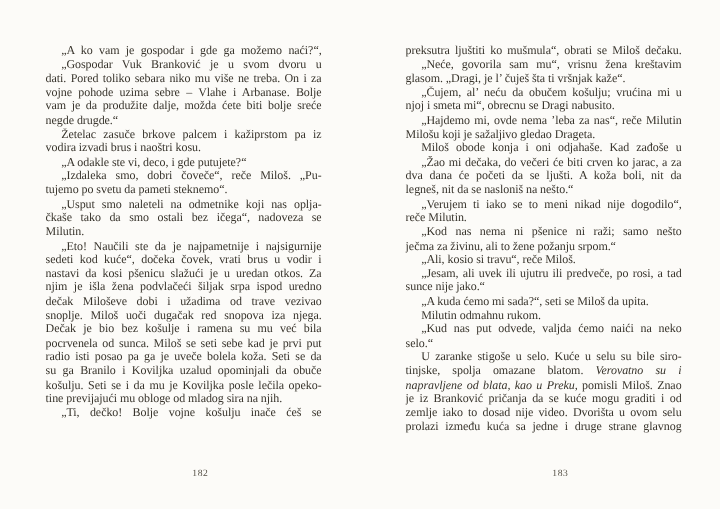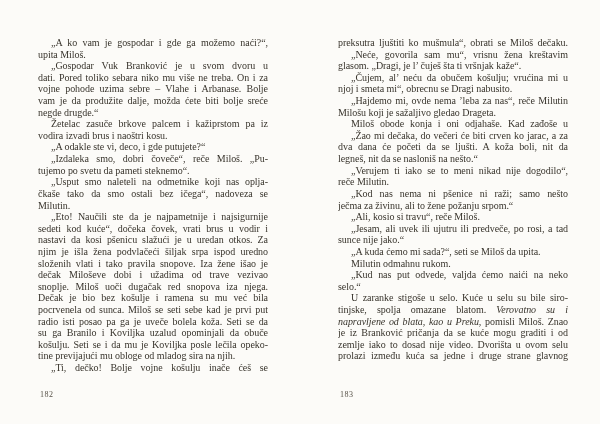--- a/index.html
+++ b/index.html
@@ -41,54 +41,53 @@
     text-align: justify;
     text-align-last: left;
     white-space: normal;
   }
   .line.j   { text-align-last: justify; }
   .line.ind { text-indent: 13px; }
   .it { font-style: italic; }
   .pagenum {
     position: absolute;
     top: 390px;
-    left: 40px;
+    left: 52px;
     width: 230px;
+    text-align: center;
     font-size: 8px;
     letter-spacing: 0.5px;
     color: #555046;
   }
 </style>
 </head>
 <body>
 
 <div class="spread">
 
   <section class="page left">
     <div class="col">
         <div class="line j ind"><span>„A ko vam je gospodar i gde ga možemo naći?“,</span></div>
-        <div class="line"><span>upita Miloš.</span></div>
         <div class="line j ind"><span>„Gospodar Vuk Branković je u svom dvoru u</span></div>
         <div class="line j"><span>dati. Pored toliko sebara niko mu više ne treba. On i za</span></div>
         <div class="line j"><span>vojne pohode uzima sebre – Vlahe i Arbanase. Bolje</span></div>
         <div class="line j"><span>vam je da produžite dalje, možda ćete biti bolje sreće</span></div>
         <div class="line"><span>negde drugde.“</span></div>
         <div class="line j ind"><span>Žetelac zasuče brkove palcem i kažiprstom pa iz</span></div>
         <div class="line"><span>vodira izvadi brus i naoštri kosu.</span></div>
         <div class="line ind"><span>„A odakle ste vi, deco, i gde putujete?“</span></div>
         <div class="line j ind"><span>„Izdaleka smo, dobri čoveče“, reče Miloš. „Pu-</span></div>
         <div class="line"><span>tujemo po svetu da pameti steknemo“.</span></div>
         <div class="line j ind"><span>„Usput smo naleteli na odmetnike koji nas oplja-</span></div>
         <div class="line j"><span>čkaše tako da smo ostali bez ičega“, nadoveza se</span></div>
         <div class="line"><span>Milutin.</span></div>
         <div class="line j ind"><span>„Eto! Naučili ste da je najpametnije i najsigurnije</span></div>
         <div class="line j"><span>sedeti kod kuće“, dočeka čovek, vrati brus u vodir i</span></div>
         <div class="line j"><span>nastavi da kosi pšenicu slažući je u uredan otkos. Za</span></div>
         <div class="line j"><span>njim je išla žena podvlačeći šiljak srpa ispod uredno</span></div>
-        <div class="line j"><span>složenih vlati i tako pravila snopove. Iza žene išao je</span></div>
         <div class="line j"><span>dečak Miloševe dobi i užadima od trave vezivao</span></div>
         <div class="line j"><span>snoplje. Miloš uoči dugačak red snopova iza njega.</span></div>
         <div class="line j"><span>Dečak je bio bez košulje i ramena su mu već bila</span></div>
         <div class="line j"><span>pocrvenela od sunca. Miloš se seti sebe kad je prvi put</span></div>
         <div class="line j"><span>radio isti posao pa ga je uveče bolela koža. Seti se da</span></div>
         <div class="line j"><span>su ga Branilo i Koviljka uzalud opominjali da obuče</span></div>
         <div class="line j"><span>košulju. Seti se i da mu je Koviljka posle lečila opeko-</span></div>
         <div class="line"><span>tine previjajući mu obloge od mladog sira na njih.</span></div>
         <div class="line j ind"><span>„Ti, dečko! Bolje vojne košulju inače ćeš se</span></div>
       </div>

